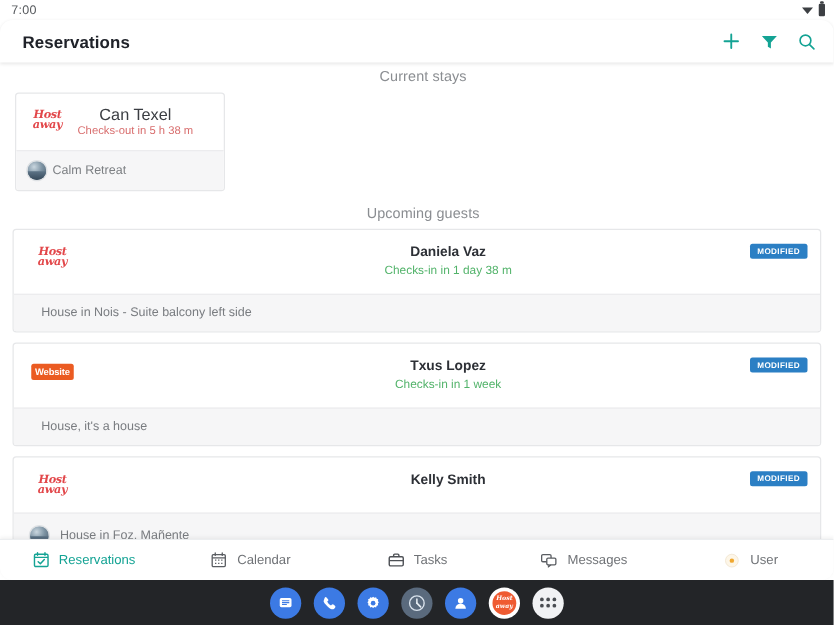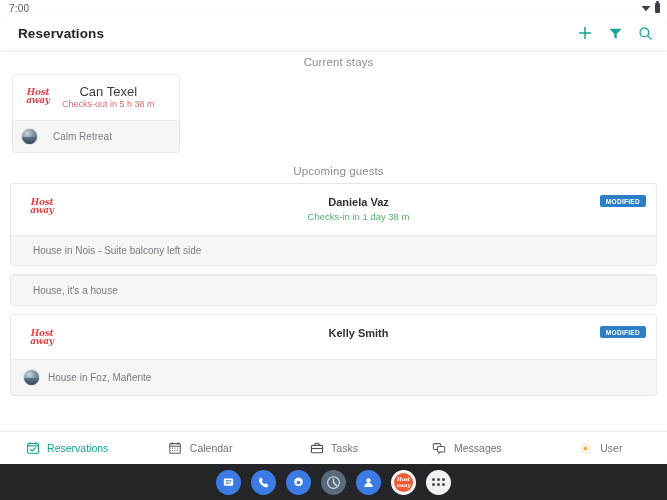--- a/index.html
+++ b/index.html
@@ -48,21 +48,21 @@
 
   
   .current-card {
     width: 168px; margin-left: 12px;
     border: 1px solid #e6e7e9; border-radius: 3px;
     background: #fff; overflow: hidden;
   }
   .current-top { display: flex; align-items: flex-start; padding: 10px 8px 9px 8px; gap: 7px; }
   .current-bot {
     background: #f6f6f7; border-top: 1px solid #ececee;
-    display: flex; align-items: center; gap: 15px; padding: 7px 8px;
+    display: flex; align-items: center; gap: 4px; padding: 7px 8px;
   }
   .guest-name { font-size: 13px; color: #3a3d42; line-height: 13px; }
   .check-out { font-size: 9px; color: #d86d6d; line-height: 13px; }
   .listing-name { font-size: 10px; color: #7d8084; }
 
   
   .logo-host {
     width: 34px; height: 22px; flex: 0 0 34px;
     display: flex; flex-direction: column; align-items: center; justify-content: center;
     font-family: "DejaVu Serif", serif; font-style: italic; font-weight: bold;
@@ -223,20 +223,30 @@
           <div class="ci">Checks-in in 1 day 38 m</div>
         </div>
         <div class="badge">MODIFIED</div>
       </div>
       <div class="guest-bot">
         <div class="lname">House in Nois - Suite balcony left side</div>
       </div>
     </div>
 
     <div class="guest-card">
+      <div class="guest-top">
+        <div style="width:34px;flex:0 0 34px;display:flex;align-items:center;height:22px;">
+          <div class="logo-web">Website</div>
+        </div>
+        <div class="guest-info">
+          <div class="nm">Txus Lopez</div>
+          <div class="ci">Checks-in in 1 week</div>
+        </div>
+        <div class="badge">MODIFIED</div>
+      </div>
       <div class="guest-bot">
         <div class="lname">House, it's a house</div>
       </div>
     </div>
 
     <div class="guest-card">
       <div class="guest-top">
         <div class="logo-host">
           <div class="l1">Host</div>
           <div class="l2">away</div>

